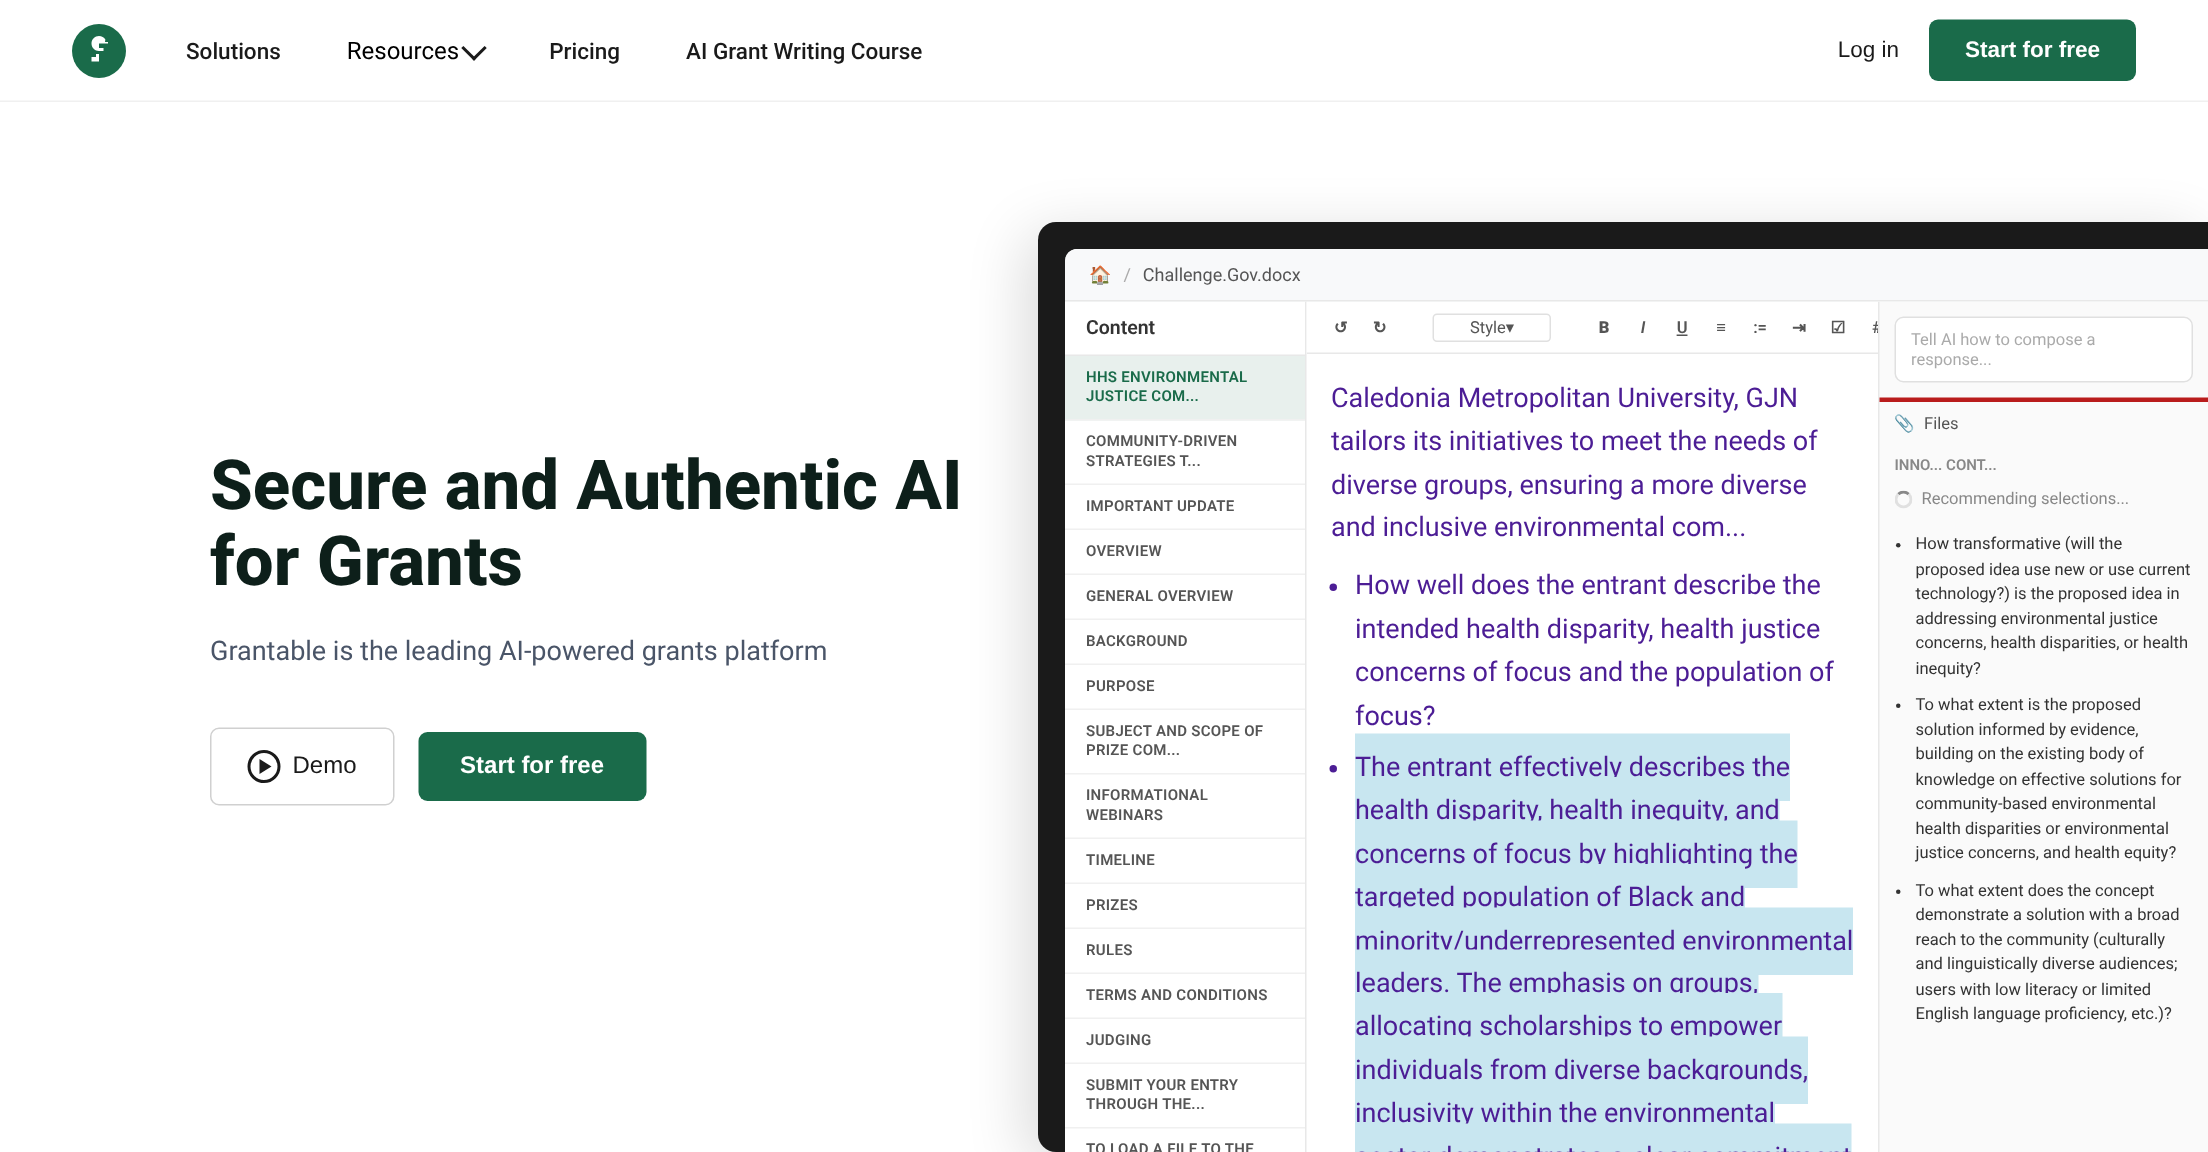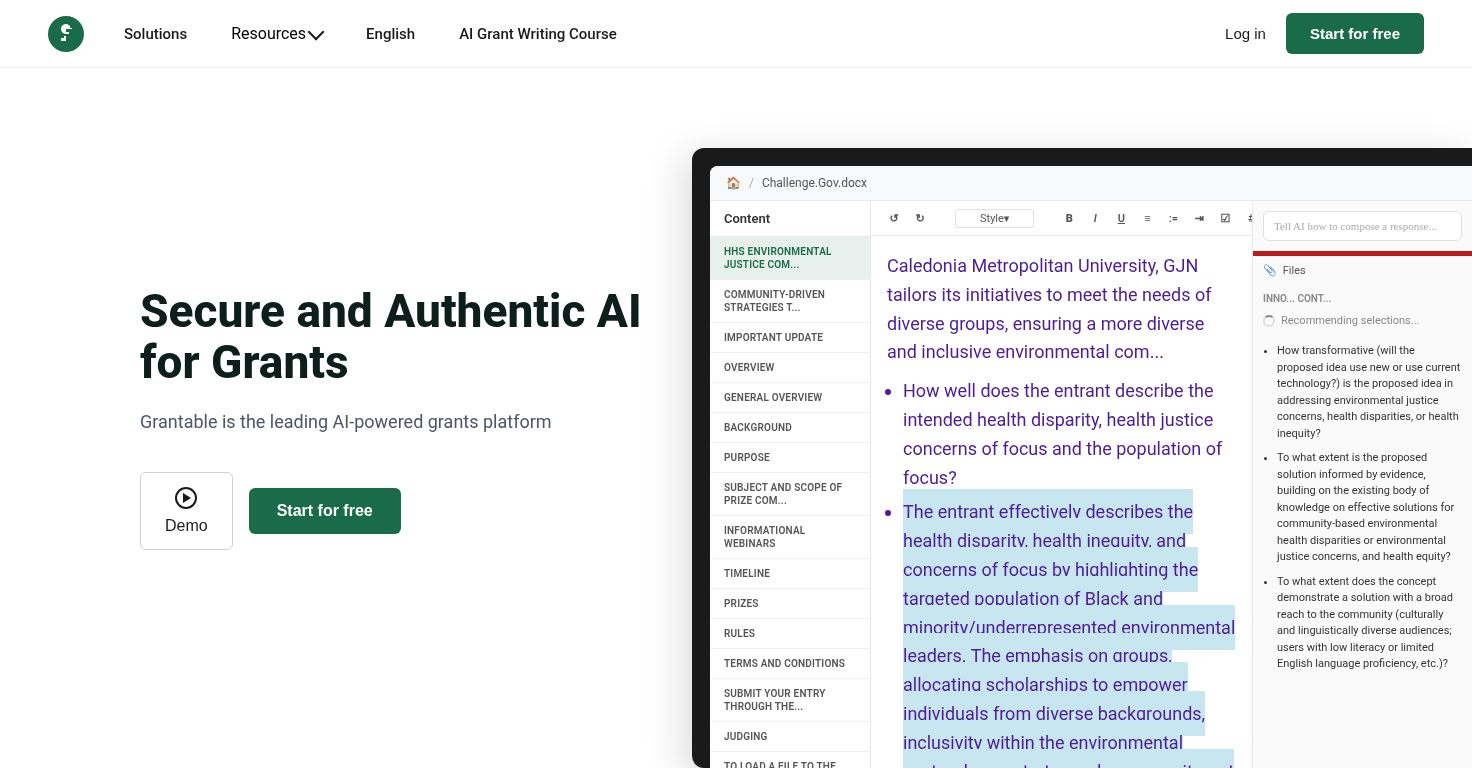--- a/index.html
+++ b/index.html
@@ -136,21 +136,20 @@
       align-items: center;
       gap: 8px;
       background: #fff;
       border: 1.5px solid #d0d0d0;
       padding: 14px 24px;
       border-radius: 6px;
       font-size: 16px;
       font-weight: 500;
       color: #1a1a1a;
       cursor: pointer;
-      flex-direction: column;
     }
 
     .play-circle {
       width: 22px;
       height: 22px;
       border: 2px solid #1a1a1a;
       border-radius: 50%;
       display: flex;
       align-items: center;
       justify-content: center;
@@ -343,22 +342,21 @@
       width: 220px;
       flex-shrink: 0;
       border-left: 1px solid #e8e8e8;
       display: flex;
       flex-direction: column;
       background: #fafafa;
     }
 
     .ai-input-area {
       padding: 10px;
-      border-bottom: 5px solid #b91c1c;
-      font-family: Liberation Serif, serif;
+      border-bottom: 3px solid #b91c1c;
     }
 
     .ai-input-box {
       width: 100%;
       background: #fff;
       border: 1px solid #e0e0e0;
       border-radius: 6px;
       padding: 8px 10px;
       font-size: 11px;
       color: #aaa;
@@ -430,21 +428,21 @@
       <path d="M18 20v5h-5v-3h3v-2h2z" fill="white"></path>
     </svg>
   </div>
 
   <nav>
     <a>Solutions</a>
     <div class="nav-resources">
       <span>Resources</span>
       <div class="chevron-down"></div>
     </div>
-    <a>English</a>
+    <a>Pricing</a>
     <a>AI Grant Writing Course</a>
   </nav>
 
   <div class="header-actions">
     <button class="btn-login">Log in</button>
     <button class="btn-start">Start for free</button>
   </div>
 </header>
 
 <section class="hero">
@@ -483,22 +481,22 @@
               <div class="content-item">OVERVIEW</div>
               <div class="content-item">GENERAL OVERVIEW</div>
               <div class="content-item">BACKGROUND</div>
               <div class="content-item">PURPOSE</div>
               <div class="content-item">SUBJECT AND SCOPE OF PRIZE COM...</div>
               <div class="content-item">INFORMATIONAL WEBINARS</div>
               <div class="content-item">TIMELINE</div>
               <div class="content-item">PRIZES</div>
               <div class="content-item">RULES</div>
               <div class="content-item">TERMS AND CONDITIONS</div>
+              <div class="content-item">JUDGING</div>
               <div class="content-item">SUBMIT YOUR ENTRY THROUGH THE...</div>
-              <div class="content-item">JUDGING</div>
               <div class="content-item">TO LOAD A FILE TO THE SUBMISSION:</div>
             </div>
         </div>
 
         <div class="editor-main">
 
           <div class="editor-toolbar">
             <div class="toolbar-group">
               <div class="toolbar-btn">↺</div>
               <div class="toolbar-btn">↻</div>

